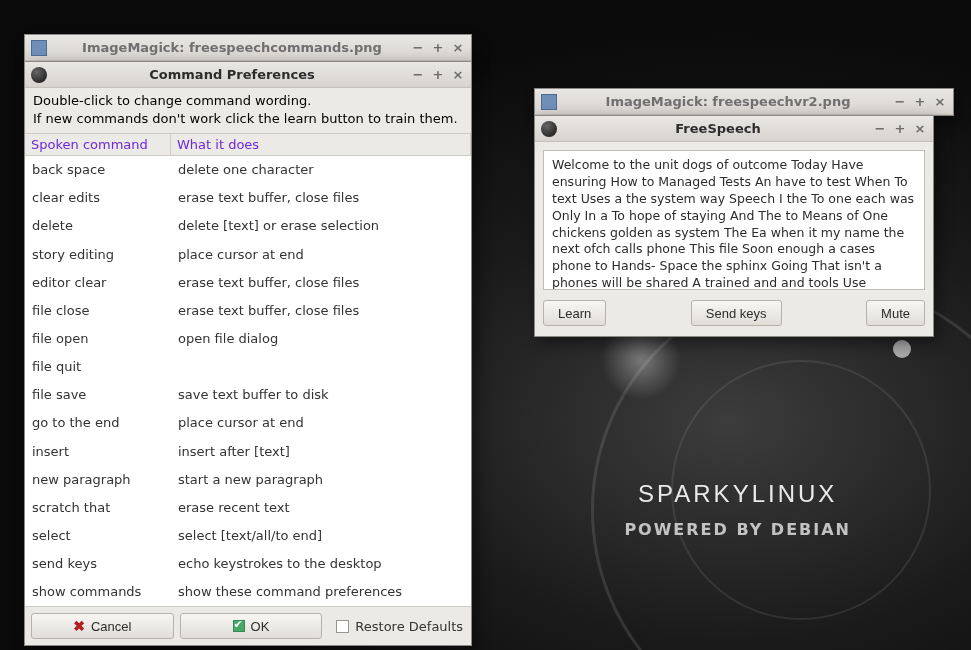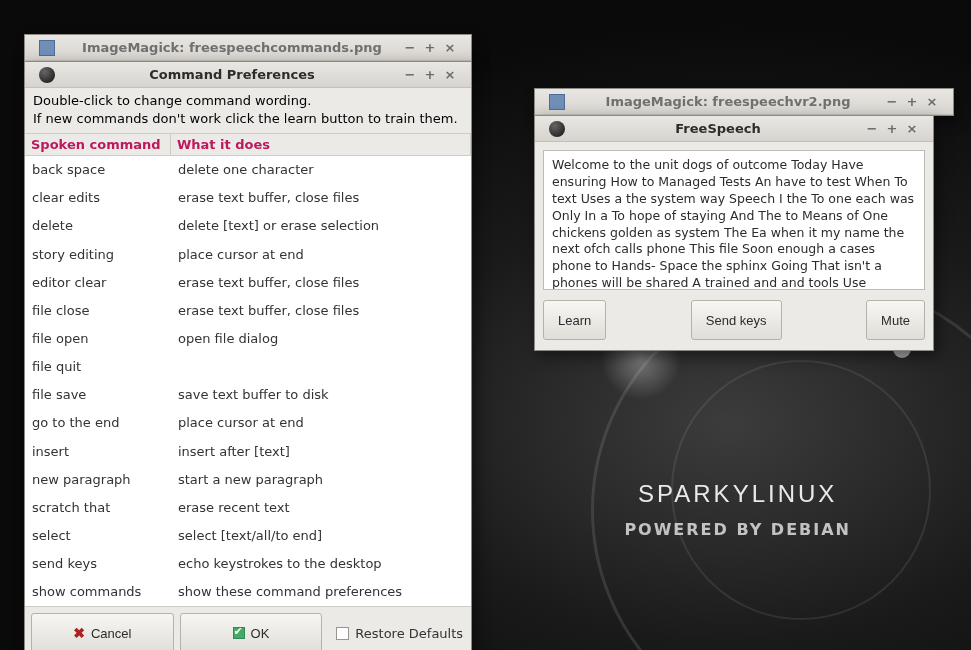--- a/index.html
+++ b/index.html
@@ -42,21 +42,21 @@
     background: #eceae7;
     border: 1px solid #8d8a85;
     box-shadow: 4px 6px 14px rgba(0,0,0,0.45);
   }
   .titlebar {
     height: 26px;
     display: flex;
     align-items: center;
     background: linear-gradient(#e9e7e3, #d7d4cf);
     border-bottom: 1px solid #c4c1bb;
-    padding: 0 12px;
+    padding: 0 4px;
   }
   .titlebar .ico {
     width: 16px; height: 16px;
     margin: 0 6px 0 2px;
     display: flex; align-items: center; justify-content: center;
     font-size: 12px;
   }
   .titlebar .ico.im { background: #6f8eb8; border: 1px solid #4d6c95; }
   .titlebar .ico.app {
     background: radial-gradient(circle at 35% 30%, #666, #111);
@@ -91,43 +91,43 @@
     line-height: 1.35;
   }
   .table-hdr {
     display: flex;
     background: #eceae7;
     border-top: 1px solid #cfccc6;
     border-bottom: 1px solid #cfccc6;
   }
   .table-hdr > div {
     padding: 3px 6px;
-    font-weight: bold;
-    color: #be185d;
+    font-weight: normal;
+    color: #6d28d9;
     border-right: 1px solid #cfccc6;
   }
   .col1 { width: 146px; flex: none; }
   .col2 { flex: 1; }
   .rows { background: #fff; }
   .row {
     display: flex;
     padding: 3px 1px;
     line-height: 1.55;
   }
   .row > div { padding: 1px 6px; }
   .btnbar {
     display: flex;
     gap: 6px;
     padding: 6px;
     border-top: 1px solid #cfccc6;
     background: #eceae7;
   }
   button.gtk {
     flex: 1;
-    height: 40px;
+    height: 26px;
     background: linear-gradient(#f7f6f3, #e1ded8);
     border: 1px solid #b6b2aa;
     border-radius: 3px;
     font-size: 13px;
     color: #2c2c2c;
     cursor: pointer;
     display: inline-flex;
     align-items: center;
     justify-content: center;
     gap: 6px;

